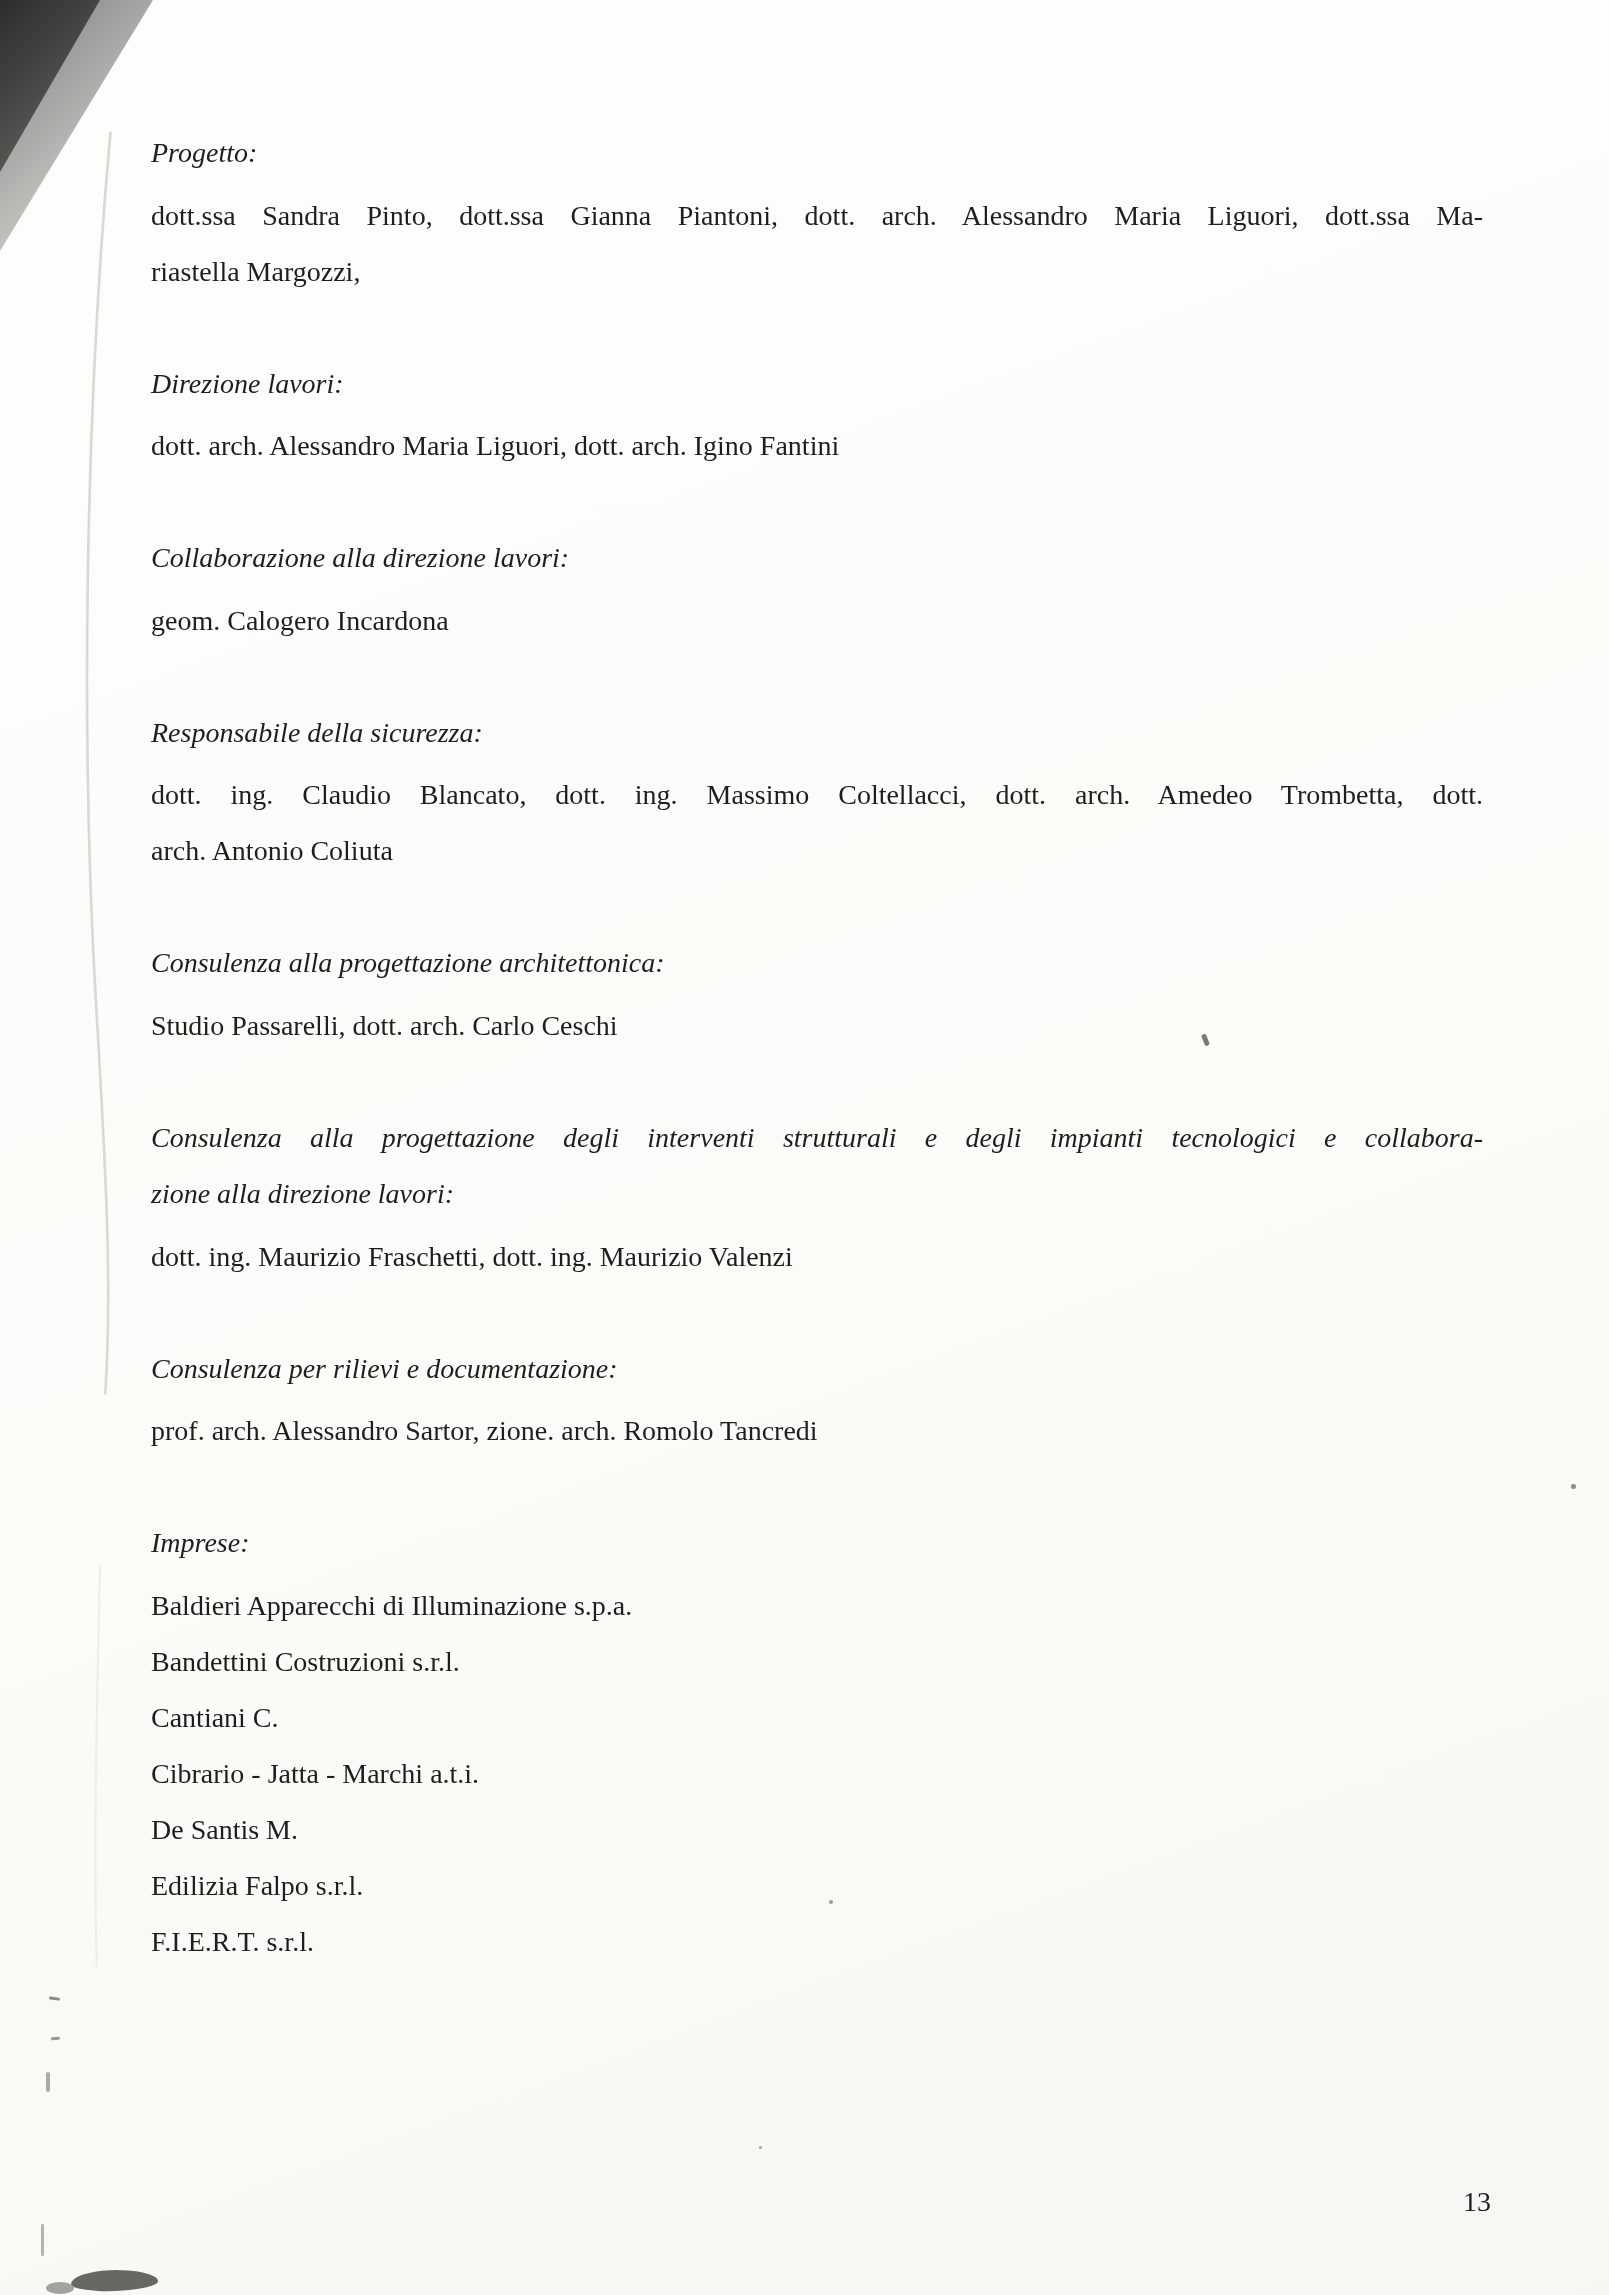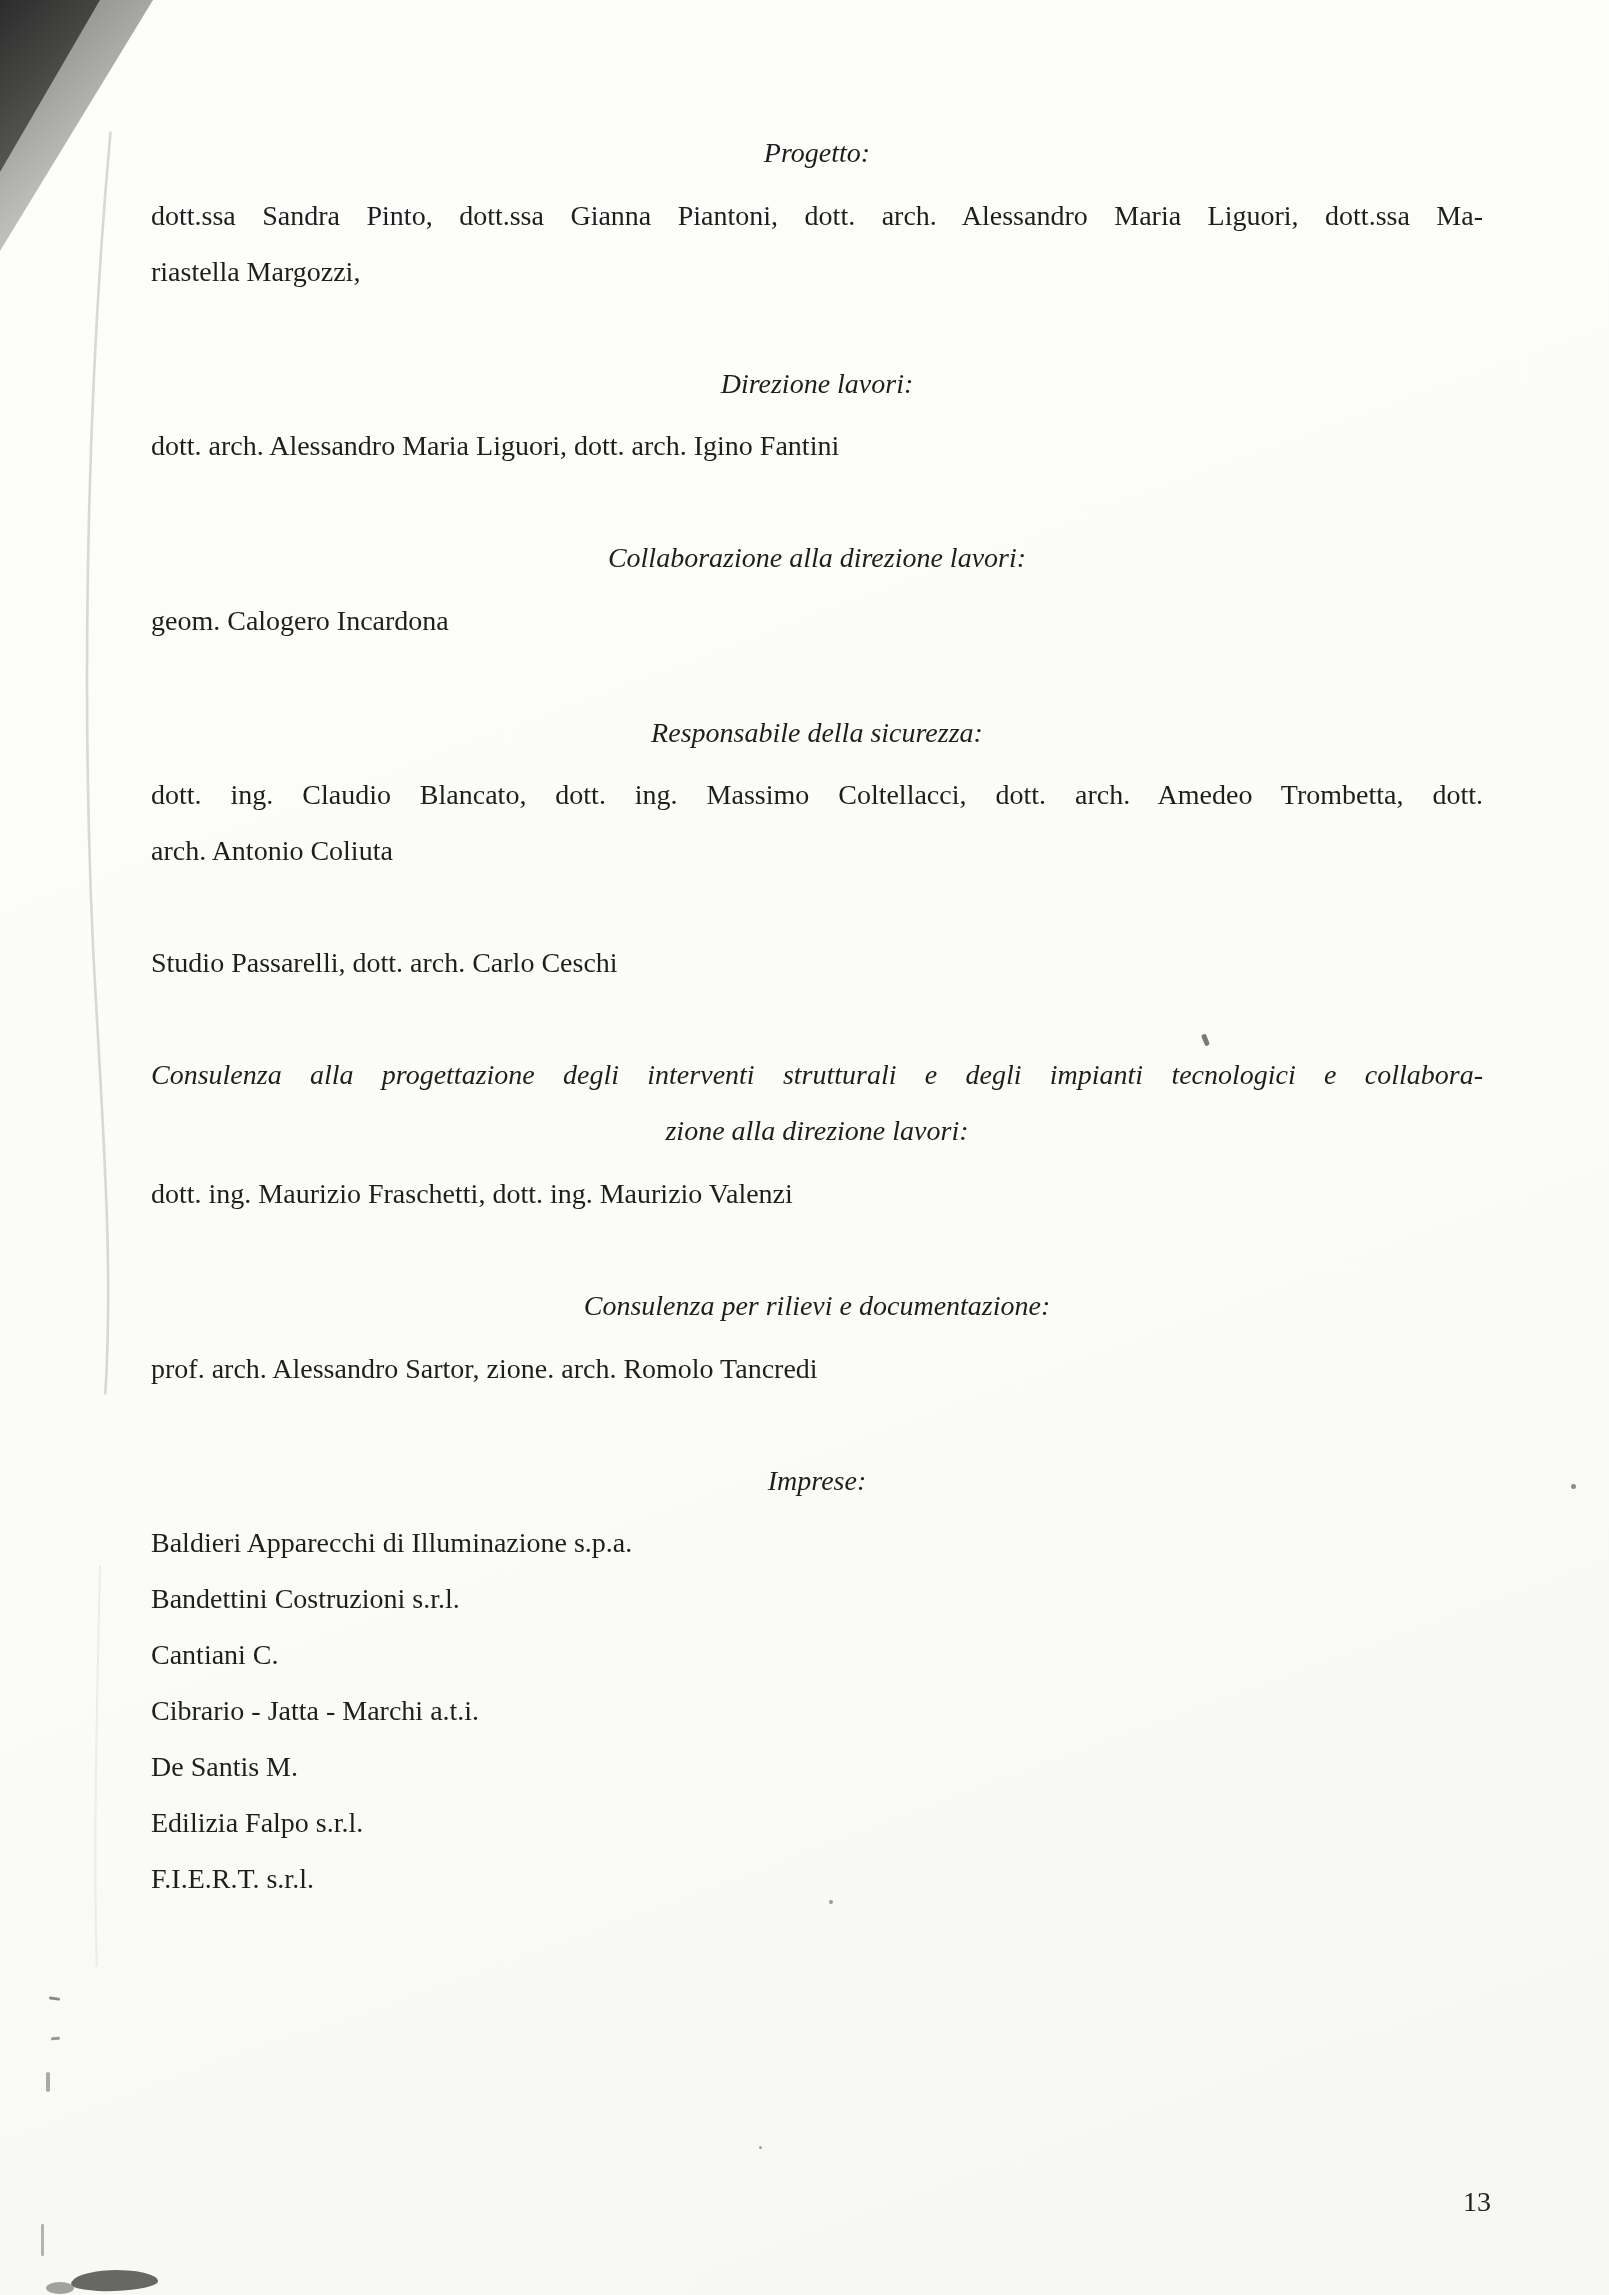--- a/index.html
+++ b/index.html
@@ -14,21 +14,21 @@
     position: absolute; inset: 0;
     background: linear-gradient(160deg, #fdfdfb 0%, #fbfbf8 55%, #f6f6f2 100%);
   }
   .content {
     position: absolute; left: 151px; top: 125px; width: 1332px;
     font-size: 28px; line-height: 56px; color: #1e1e1e;
   }
   .sec { margin-bottom: 56px; }
   .hgroup { margin-bottom: 6.6px; }
   .line { min-height: 56px; }
-  .h { font-style: italic; text-align: center; }
+  .h { font-style: italic; }
   .just { text-align: justify; text-align-last: justify; }
   .page-number {
     position: absolute; top: 2174px; right: 118px;
     font-size: 28px; line-height: 56px; color: #1e1e1e;
   }
   
   .fold-outer {
     position: absolute; left: 0; top: 0; width: 153px; height: 251px;
     clip-path: polygon(0 0, 100% 0, 0 100%);
     background: linear-gradient(135deg, #7d7d7b 0%, #b9b9b6 55%, #e5e5e1 100%);
@@ -106,20 +106,23 @@
 
     <section class="sec">
       <div class="hgroup">
         <div class="line h">Responsabile della sicurezza:</div>
       </div>
       <div class="line just">dott. ing. Claudio Blancato, dott. ing. Massimo Coltellacci, dott. arch. Amedeo Trombetta, dott.</div>
       <div class="line">arch. Antonio Coliuta</div>
     </section>
 
     <section class="sec">
+      <div class="hgroup">
+        <div class="line h">Consulenza alla progettazione architettonica:</div>
+      </div>
       <div class="line">Studio Passarelli, dott. arch. Carlo Ceschi</div>
     </section>
 
     <section class="sec">
       <div class="hgroup">
         <div class="line h just">Consulenza alla progettazione degli interventi strutturali e degli impianti tecnologici e collabora-</div>
         <div class="line h">zione alla direzione lavori:</div>
       </div>
       <div class="line">dott. ing. Maurizio Fraschetti, dott. ing. Maurizio Valenzi</div>
     </section>

